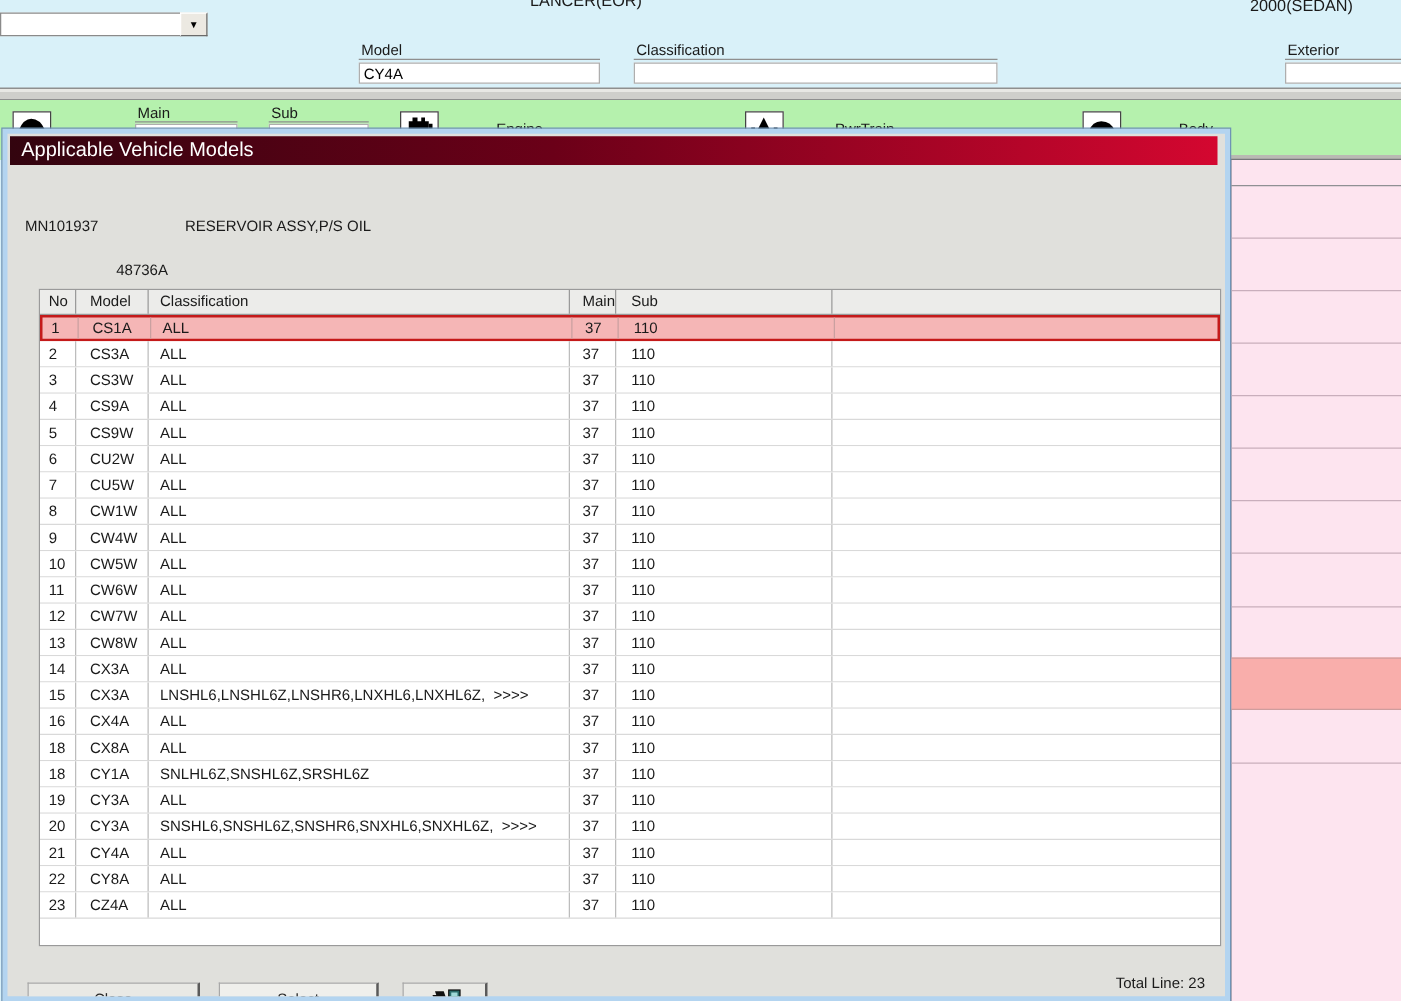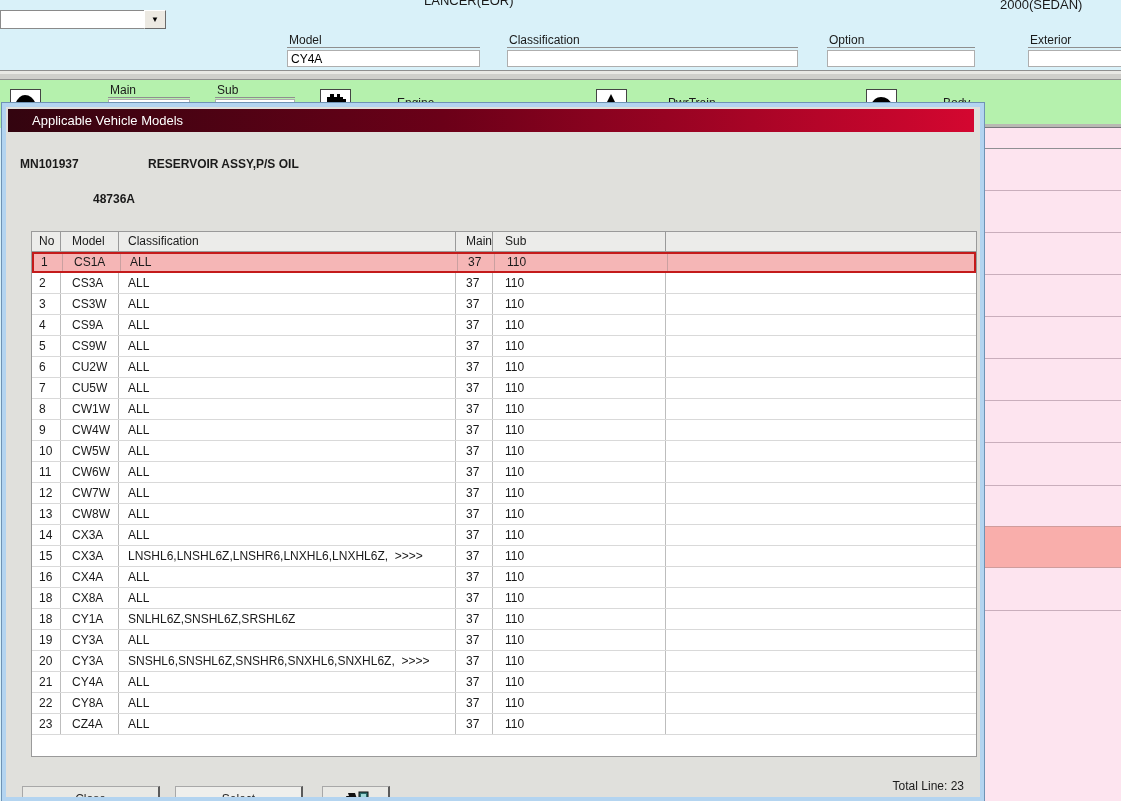--- a/index.html
+++ b/index.html
@@ -52,27 +52,27 @@
   .pink-line.first{background:#8f8f93;}
   .pink-highlight-row{position:absolute;left:0;right:0;top:398px;height:42px;background:var(--pink-highlight);
     border-top:1px solid #cf9d9d;border-bottom:1px solid #cf9d9d;}
 
   
   .dialog{position:absolute;left:2px;top:103px;width:982px;height:698px;z-index:10;
     background:var(--dialog-bg);border:4px solid var(--dialog-border);outline:1px solid #6f93b5;
     overflow:hidden;}
   .titlebar{position:absolute;left:2px;top:2px;width:966px;height:23px;
     background:linear-gradient(90deg,var(--titlebar-gradient-start) 0%,#6b0018 45%,var(--titlebar-gradient-end) 100%);
-    color:#fff;font-size:13px;line-height:23px;padding-left:24px;}
+    color:#fff;font-size:16px;line-height:23px;padding-left:9px;}
 
   .part-box{position:absolute;left:10px;top:39px;width:649px;height:20px;background:#e7e7e3;
     border:1px solid #9a9a9a;display:flex;}
   .part-box .pb-cell{border-right:1px solid #9a9a9a;padding:2px 0 0 12px;height:100%;}
   .pb-c1{width:72px;} .pb-c2{width:52px;padding-left:8px !important;} .pb-c3{flex:1;border-right:none !important;padding-left:8px !important;}
-  .part-row{position:absolute;left:10px;top:50px;width:649px;height:16px;display:flex;font-weight:bold;}
+  .part-row{position:absolute;left:10px;top:67px;width:649px;height:16px;display:flex;}
   .part-row .pr-cell{padding-left:4px;}
   .pr-c1{width:72px;} .pr-c2{width:52px;padding-left:5px !important;margin-top:35px;} .pr-c3{flex:1;padding-left:8px !important;}
 
   .models-table{position:absolute;left:25px;top:124px;width:946px;height:526px;background:#fff;
     border:1px solid #9a9a9a;overflow:hidden;}
   .t-row{display:flex;height:21px;border-bottom:1px solid #d9d9d9;background:#fff;}
   .t-row.header{height:20px;background:#ececea;border-bottom:1px solid #9a9a9a;}
   .t-cell{height:100%;border-right:1px solid #bdbdbd;padding-top:3px;overflow:hidden;white-space:pre;}
   .t-row.header .t-cell{border-right:1px solid #9a9a9a;padding-top:2px;}
   .c-no{width:29px;padding-left:7px;}
@@ -104,24 +104,20 @@
   </div>
 
   <div class="field f-model">
     <span class="field-label">Model</span>
     <input type="text" value="CY4A" style="">
   </div>
   <div class="field f-class">
     <span class="field-label">Classification</span>
     <input type="text" value="" style="">
   </div>
-  <div class="field f-option">
-    <span class="field-label">Option</span>
-    <input type="text" value="" style="">
-  </div>
   <div class="field f-exterior">
     <span class="field-label">Exterior</span>
     <input type="text" value="" style="">
   </div>
 </div>
 
 <div class="ridge"></div>
 
 <div class="green-bar">
   <div class="tool-icon" style="left:10px;">

